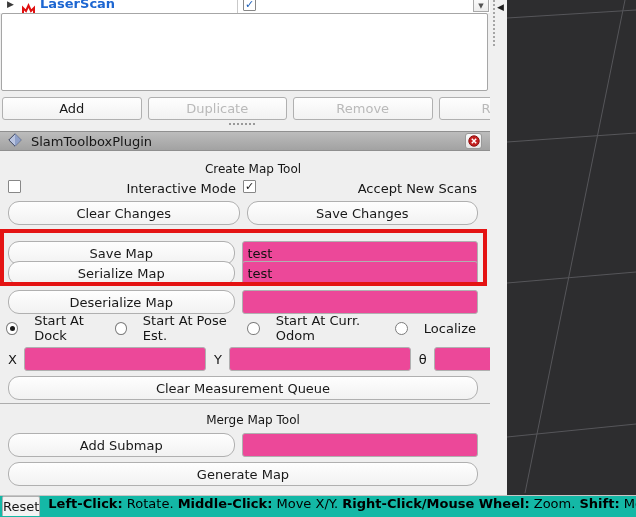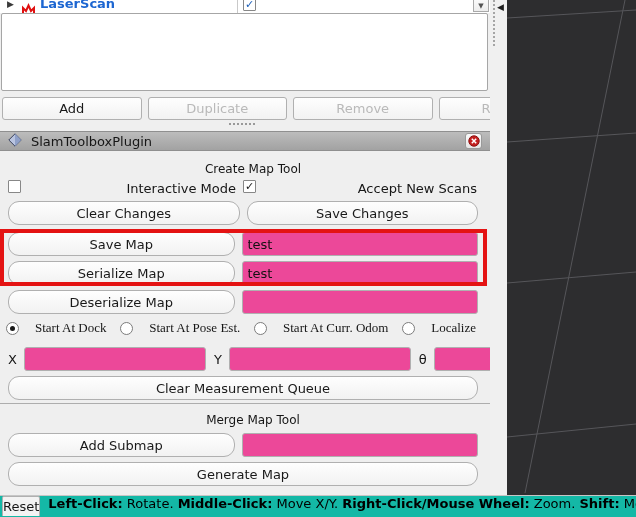--- a/index.html
+++ b/index.html
@@ -51,21 +51,21 @@
   .cbrow-mid { position:absolute; left:243px; top:180px; }
   .lbl-accept { position:absolute; top:181px; right:13px; font-size:13px; color:#161616;margin-left:22px; }
 
   .prow { position:absolute; left:8px; width:470px; height:24px; display:flex; gap:7px; }
   .prow > * { flex:1; height:24px;border-radius:11px; }
   .tfield { border:1px solid #b0b0b0; border-radius:3px; background:#ec4899; color:#111;
         font-family:"DejaVu Sans", sans-serif; font-size:13px; padding:0 5px; outline:none; }
 
   .radio-row { position:absolute; left:6px; top:320px; width:470px; height:16px;
         display:flex; align-items:center; justify-content:space-between; }
-  .radio-item { display:flex; align-items:center; gap:16px; font-size:13px; color:#161616;font-family:Liberation Serif, serif; }
+  .radio-item { display:flex; align-items:center; gap:16px; font-size:13px; color:#161616; }
   .radio { width:13px; height:13px; border:1px solid #7c7c7c; border-radius:50%; background:#fff;
         display:inline-flex; align-items:center; justify-content:center; }
   .radio .dot { width:5px; height:5px; border-radius:50%; background:transparent; }
   .radio.selected .dot { background:#1a1a1a; }
 
   .pose-row { position:absolute; left:8px; top:347px; width:470px; height:24px; display:flex; align-items:center; gap:8px; }
   .pose-group { display:flex; align-items:center; gap:7px; flex:1; }
   .pose-label { font-size:13px; color:#161616; }
   .pose-group .tfield { flex:1; height:24px; min-width:0; }
 
@@ -144,21 +144,21 @@
     <span class="cb cbrow-left">✓</span>
     <span class="lbl-interactive">Interactive Mode</span>
     <span class="cb cbrow-mid checked">✓</span>
     <span class="lbl-accept">Accept New Scans</span>
 
     <div class="prow" style="top:201px;">
       <button class="btn">Clear Changes</button>
       <button class="btn">Save Changes</button>
     </div>
 
-    <div class="prow" style="top:232px;">
+    <div class="prow" style="top:241px;">
       <button class="btn">Save Map</button>
       <input class="tfield" value="test" style="">
     </div>
 
     <div class="prow" style="top:261px;">
       <button class="btn">Serialize Map</button>
       <input class="tfield" value="test" style="">
     </div>
 
     <div class="prow" style="top:290px;">

